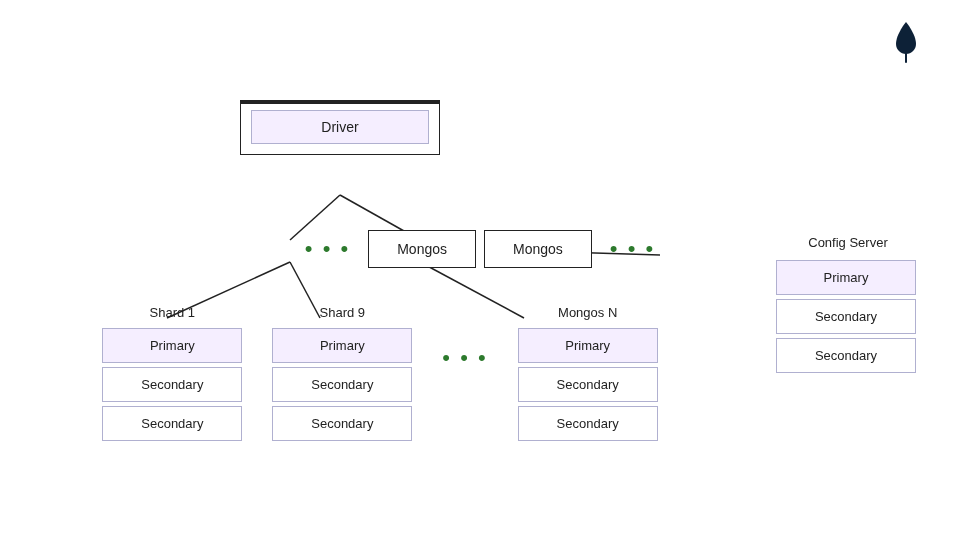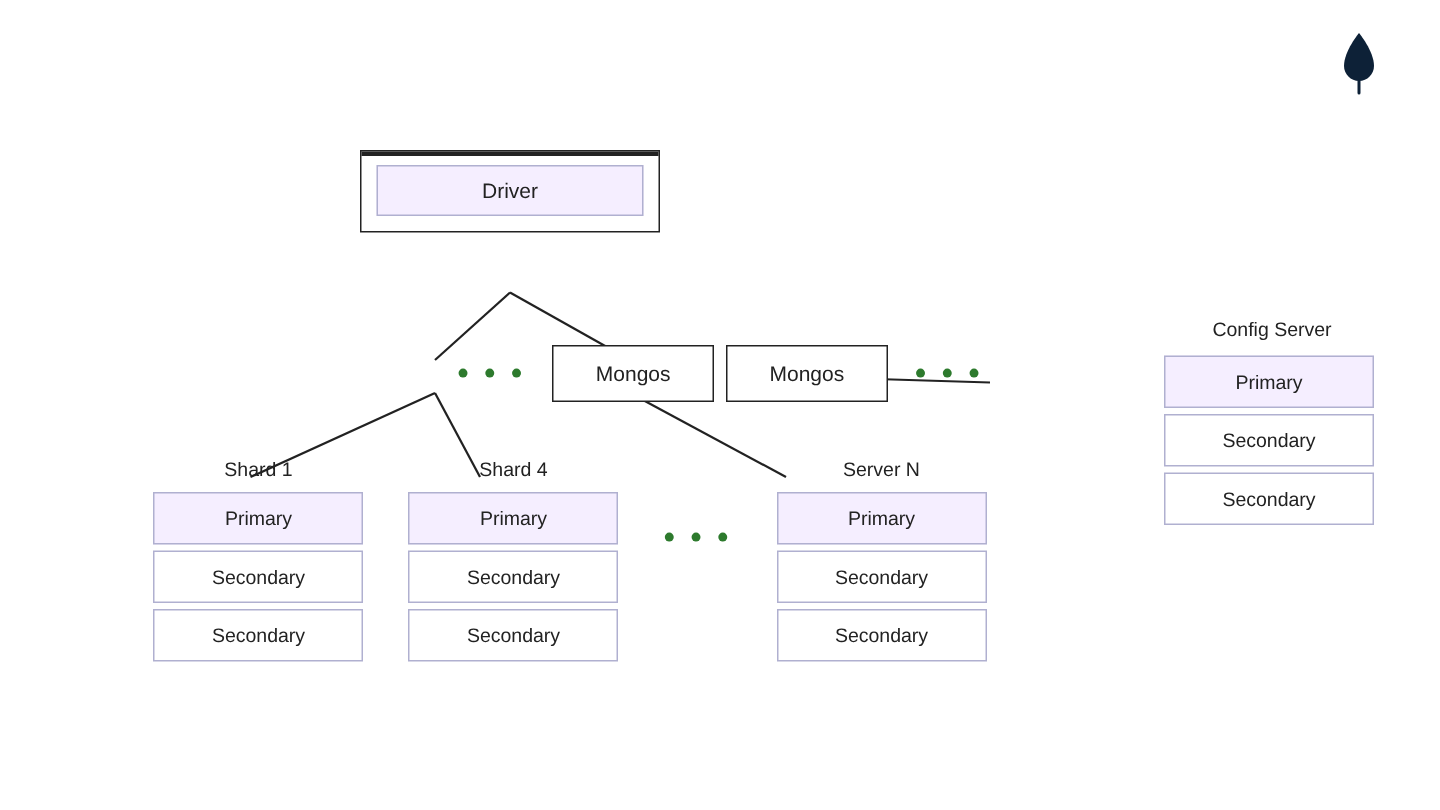--- a/index.html
+++ b/index.html
@@ -138,21 +138,21 @@
       background: #f5eeff;
     }
 
     .shard-box.secondary-box {
       background: #fff;
     }
 
     
     .config-server {
       position: absolute;
-      top: 212px;
+      top: 235px;
       right: 40px;
       width: 144px;
       margin-left: 42px;
     }
 
     .config-title {
       font-size: 13px;
       color: #222;
       text-align: center;
       margin-bottom: 10px;
@@ -232,30 +232,30 @@
   <div class="shards-row">
 
     <div class="shard-group">
       <div class="shard-title">Shard 1</div>
       <div class="shard-box primary">Primary</div>
       <div class="shard-box secondary-box">Secondary</div>
       <div class="shard-box secondary-box">Secondary</div>
     </div>
 
     <div class="shard-group">
-      <div class="shard-title">Shard 4</div>
+      <div class="shard-title">Shard 9</div>
       <div class="shard-box primary">Primary</div>
       <div class="shard-box secondary-box">Secondary</div>
       <div class="shard-box secondary-box">Secondary</div>
     </div>
 
     <div class="shard-dots">• • •</div>
 
     <div class="shard-group">
-      <div class="shard-title">Server N</div>
+      <div class="shard-title">Mongos N</div>
       <div class="shard-box primary">Primary</div>
       <div class="shard-box secondary-box">Secondary</div>
       <div class="shard-box secondary-box">Secondary</div>
     </div>
   </div>
 
   <div class="config-server">
     <div class="config-title">Config Server</div>
     <div class="config-box primary">Primary</div>
     <div class="config-box">Secondary</div>

